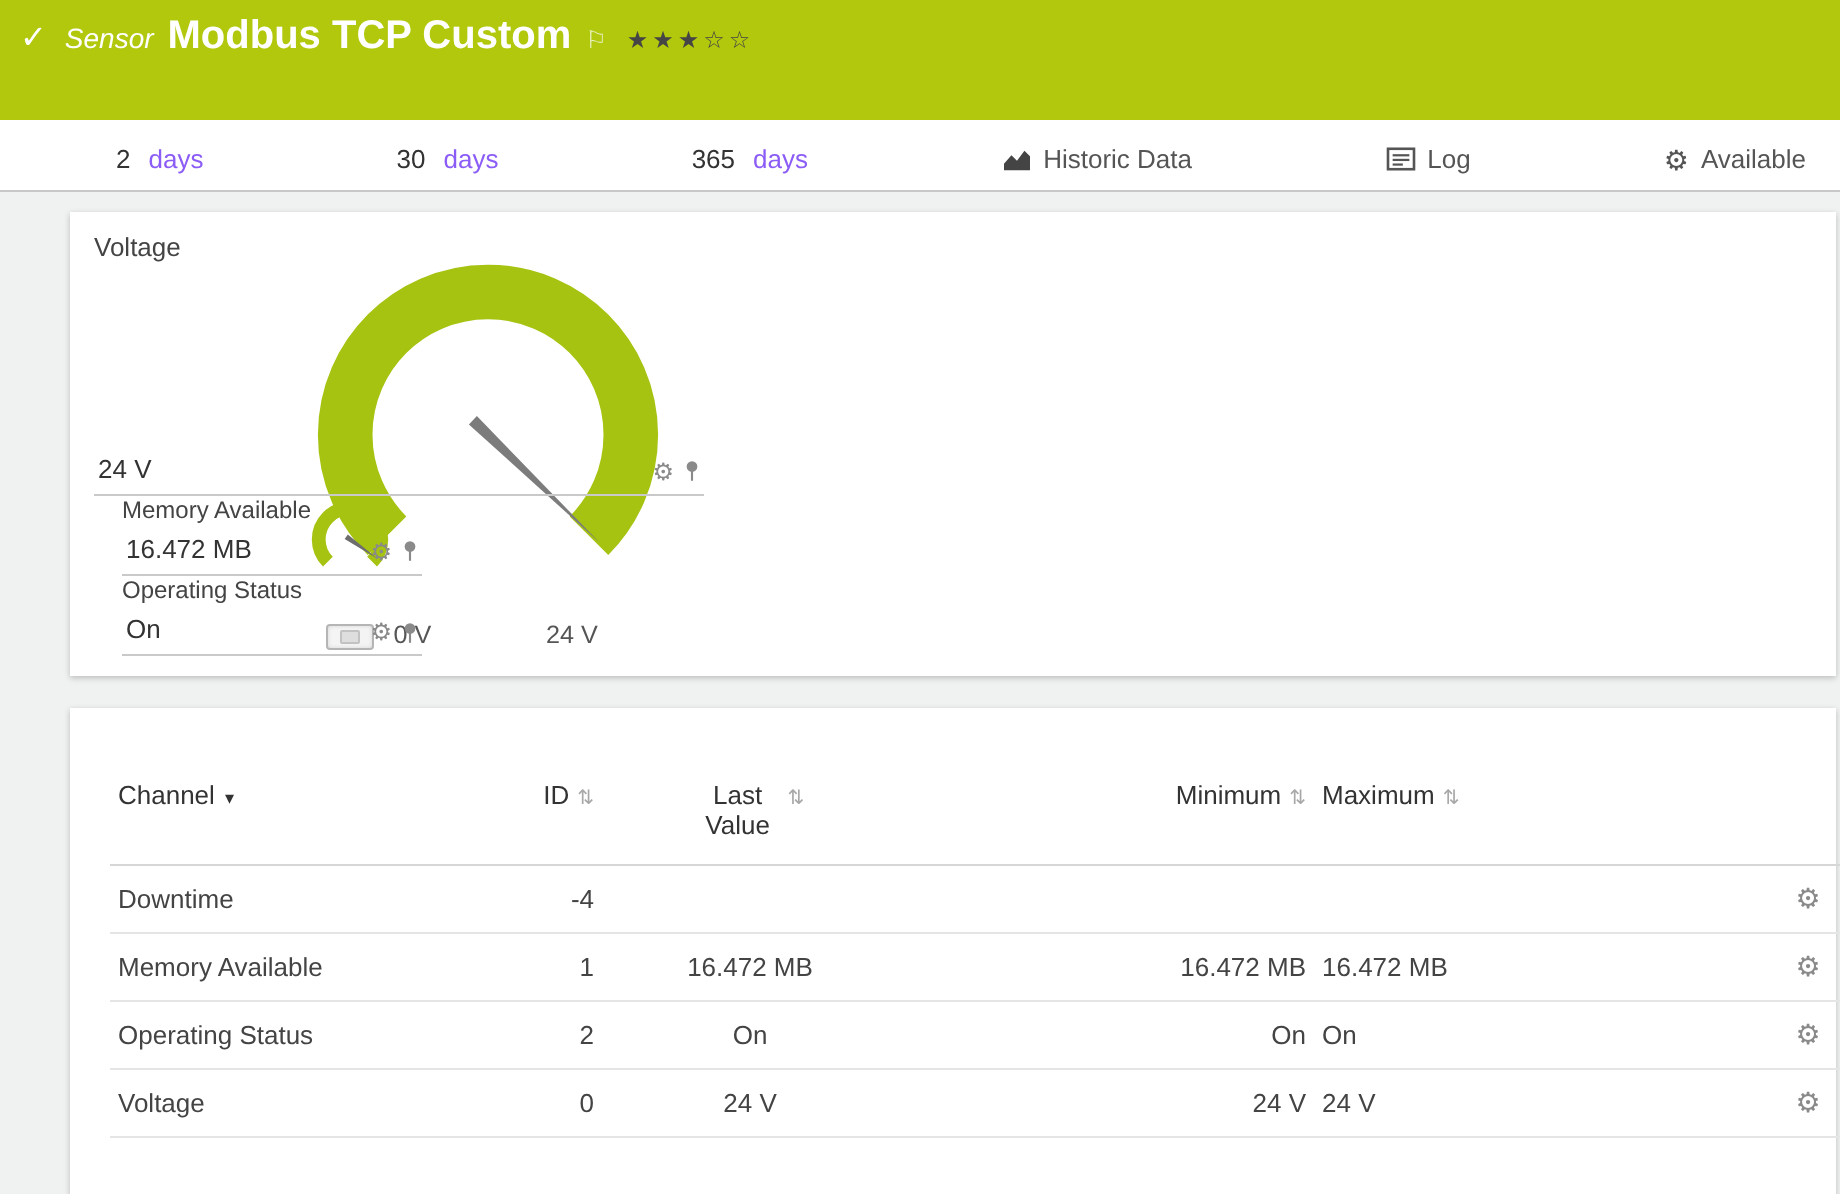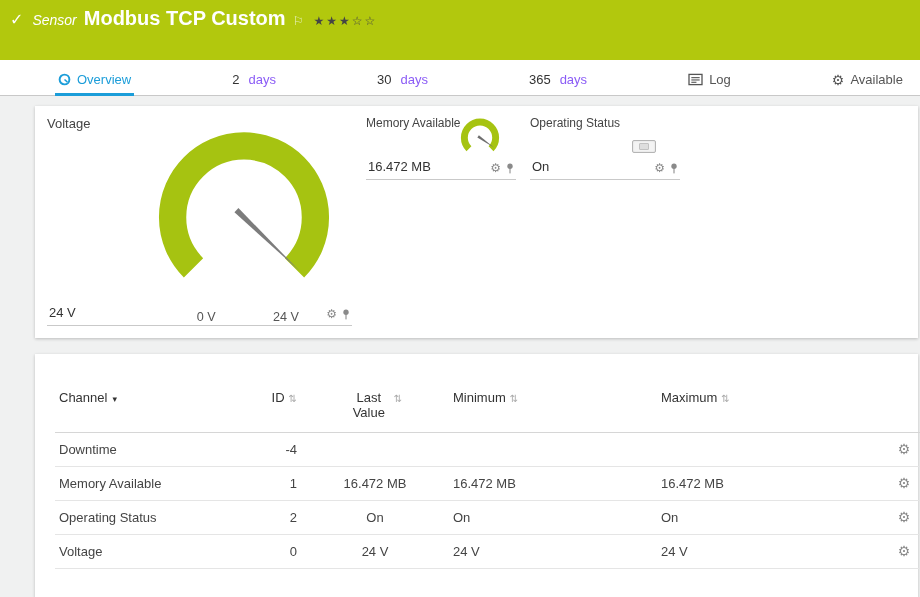--- a/index.html
+++ b/index.html
@@ -27,21 +27,21 @@
   .tab{
     display:flex;align-items:center;gap:6px;font-size:13px;color:#555;
     padding:8px 3px 6px;border-bottom:3px solid transparent;margin-bottom:-1px;cursor:pointer;white-space:nowrap;
   }
   .tab.active{color:#1b9dd9;border-bottom-color:#1b9dd9;}
   .tab .strong{color:#333;}
   .tab .rest{color:#8b5cf6;margin-left:3px;}
   .ticon{flex:0 0 auto;}
   .gear-glyph{font-size:14px;line-height:1;}
   
-  .card{background:#fff;margin:0 2px 16px 35px;box-shadow:0 1px 3px rgba(0,0,0,.22);}
+  .card{background:#fff;margin:0 2px 16px 35px;box-shadow:0 1px 3px rgba(0,0,0,.22);flex-direction:column;}
   .card-gauges{margin-top:10px;height:232px;box-sizing:border-box;padding:10px 12px;display:flex;align-items:flex-start;}
   
   .panel{position:relative;}
   .panel-title{font-size:13px;color:#444;}
   .panel.small .panel-title{font-size:12px;}
   .panel.voltage{width:305px;height:210px;}
   .big-gauge{position:absolute;left:92px;top:12px;}
   .gtext{font-size:12px;fill:#555;text-anchor:middle;}
   .panel-footer{
     position:absolute;bottom:0;left:0;right:0;
@@ -64,21 +64,21 @@
   .card-table{margin-top:15px;height:244px;box-sizing:border-box;padding:32px 20px 10px;}
   table{width:100%;border-collapse:collapse;table-layout:fixed;}
   th{
     font-size:13px;color:#333;font-weight:normal;text-align:left;
     padding:4px 4px 12px;border-bottom:1px solid #d6d6d6;vertical-align:top;
   }
   td{font-size:13px;color:#444;padding:9px 4px;border-bottom:1px solid #e5e5e5;overflow:hidden;}
   .col-channel{width:170px;text-align:left;}
   .col-id{width:60px;text-align:right;}
   .col-last{width:140px;text-align:center;}
-  .col-min{width:200px;}
+  .col-min{width:200px;text-align:right;}
   .col-max{width:200px;text-align:left;}
   .col-set{width:70px;text-align:center;}
   th.col-channel{cursor:pointer;}
   .caret{font-size:9px;color:#333;margin-left:5px;}
   .sort{font-size:10px;color:#a8a8a8;margin-left:4px;}
   .wrap{display:inline-block;width:42px;text-align:center;vertical-align:top;}
   .row-gear{font-size:14px;color:#8a8a8a;cursor:pointer;line-height:1;}
 </style>
 </head>
 <body>
@@ -88,44 +88,43 @@
     <span class="check">✓</span>
     <span class="kind">Sensor</span>
     <span class="title">Modbus TCP Custom</span>
     <span class="flag">⚐</span>
     <span class="stars">★★★☆☆</span>
   </div>
 </div>
 
 <div class="tabbar">
 
-  <div class="tab active">
-    <svg class="ticon" viewBox="0 0 16 16" width="13" height="13">
-      <circle cx="8" cy="8" r="6" fill="none" stroke="currentColor" stroke-width="2.4"></circle>
-      <line x1="8" y1="8" x2="11.6" y2="11.2" stroke="currentColor" stroke-width="1.8"></line>
-    </svg>
-    <span>Overview</span>
-  </div>
 
 
   <div class="tab">
     <span class="strong">2</span>
       <span class="rest">days</span>
   </div>
 
   <div class="tab">
     <span class="strong">30</span>
       <span class="rest">days</span>
   </div>
 
   <div class="tab">
     <span class="strong">365</span>
       <span class="rest">days</span>
   </div>
 
+  <div class="tab">
+    <svg class="ticon" viewBox="0 0 16 14" width="15" height="13" style="color:#444;">
+      <path d="M1 13 L1 9.5 L5 5 L8 8 L12 2.5 L15 5.5 L15 13 Z" fill="currentColor"></path>
+    </svg>
+    <span>Historic Data</span>
+  </div>
 
   <div class="tab">
     <svg class="ticon" viewBox="0 0 16 14" width="15" height="13">
       <rect x="1" y="1.5" width="14" height="11" fill="none" stroke="currentColor" stroke-width="1.4"></rect>
       <line x1="3.5" y1="5" x2="12.5" y2="5" stroke="currentColor" stroke-width="1.2"></line>
       <line x1="3.5" y1="7.5" x2="12.5" y2="7.5" stroke="currentColor" stroke-width="1.2"></line>
       <line x1="3.5" y1="10" x2="9" y2="10" stroke="currentColor" stroke-width="1.2"></line>
     </svg>
     <span>Log</span>
   </div>

